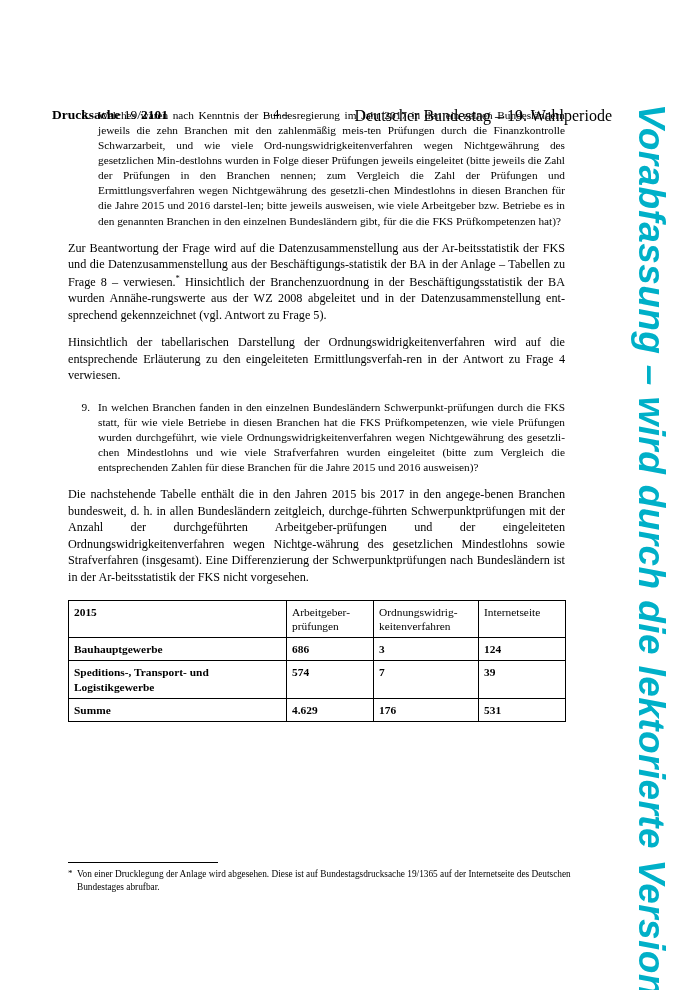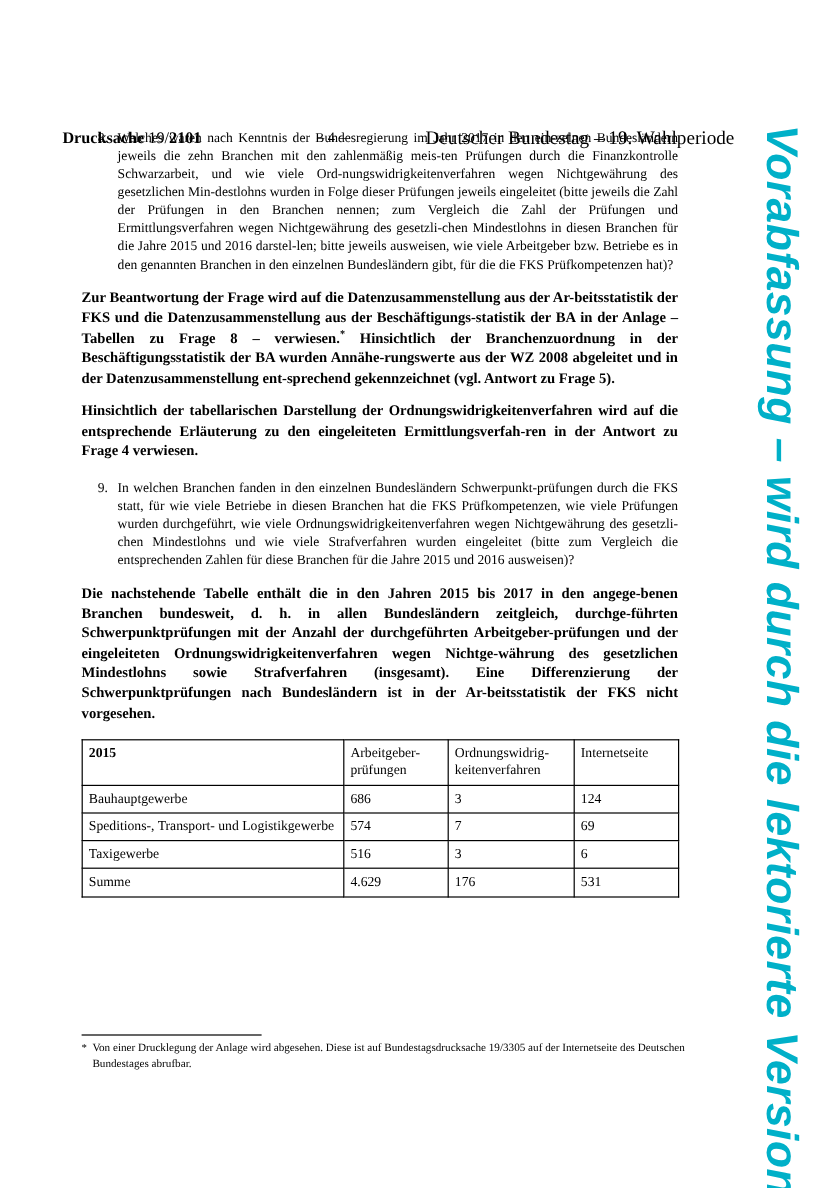--- a/index.html
+++ b/index.html
@@ -82,21 +82,20 @@
     flex: 1;
     hyphens: manual;
   }
 
   p.para {
     font-size: 12.2px;
     line-height: 1.355;
     text-align: justify;
     margin: 0 0 11px 0;
     hyphens: manual;
-    font-weight: bold;
   }
   p.para.tight {
     margin-bottom: 4px;
   }
   .fn-mark {
     font-size: 8.5px;
     vertical-align: super;
   }
 
   
@@ -108,21 +107,21 @@
     width: 497px;
     font-size: 11.4px;
     table-layout: fixed;
   }
   table.data th,
   table.data td {
     border: 1px solid #000000;
     padding: 4px 5px 4px 5px;
     vertical-align: top;
     text-align: left;
-    font-weight: normal;
+    font-weight: bold;
     line-height: 1.25;
   }
   table.data thead th {
     font-weight: normal;
   }
   table.data thead th.first {
     font-weight: bold;
   }
   col.c0 { width: 218px; }
   col.c1 { width: 87px; }
@@ -240,45 +239,39 @@
           <tr>
             <td>Bauhauptgewerbe</td>
             <td>686</td>
             <td>3</td>
             <td>124</td>
           </tr>
           <tr>
             <td>Speditions-, Transport- und Logistikgewerbe</td>
             <td>574</td>
             <td>7</td>
-            <td>69</td>
-          </tr>
-          <tr>
-            <td>Taxigewerbe</td>
-            <td>516</td>
-            <td>3</td>
-            <td>6</td>
+            <td>39</td>
           </tr>
           <tr>
             <td>Summe</td>
             <td>4.629</td>
             <td>176</td>
             <td>531</td>
           </tr>
         </tbody>
       </table>
     </div>
 
   </div>
 
   <div class="footnote">
     <div class="fn-rule"></div>
     <div class="fn-text">
       <span class="star">*</span>
-      <span class="fn-body">Von einer Drucklegung der Anlage wird abgesehen. Diese ist auf Bundestagsdrucksache 19/3305 auf der Internetseite des Deutschen Bundestages abrufbar.</span>
+      <span class="fn-body">Von einer Drucklegung der Anlage wird abgesehen. Diese ist auf Bundestagsdrucksache 19/1365 auf der Internetseite des Deutschen Bundestages abrufbar.</span>
     </div>
   </div>
 
   <div class="watermark">
     <span>Vorabfassung – wird durch die lektorierte Version ersetzt.</span>
   </div>
 
 </div>
 
 </body></html>

